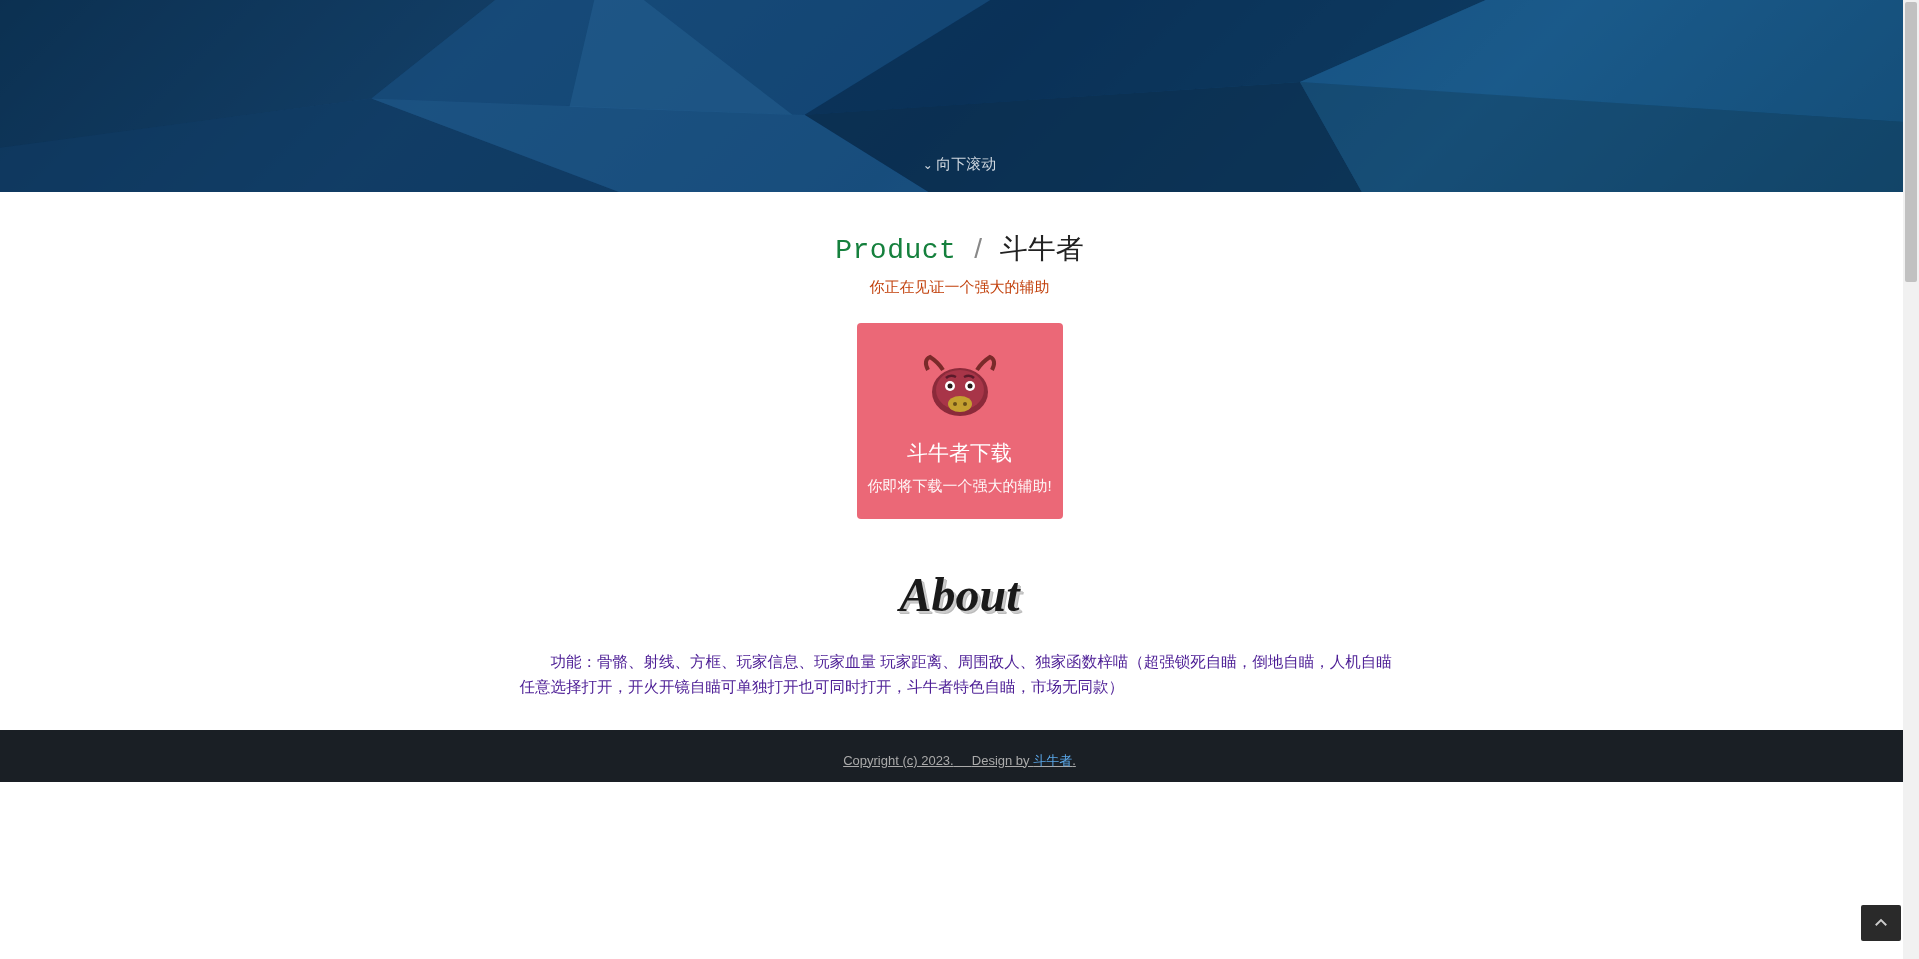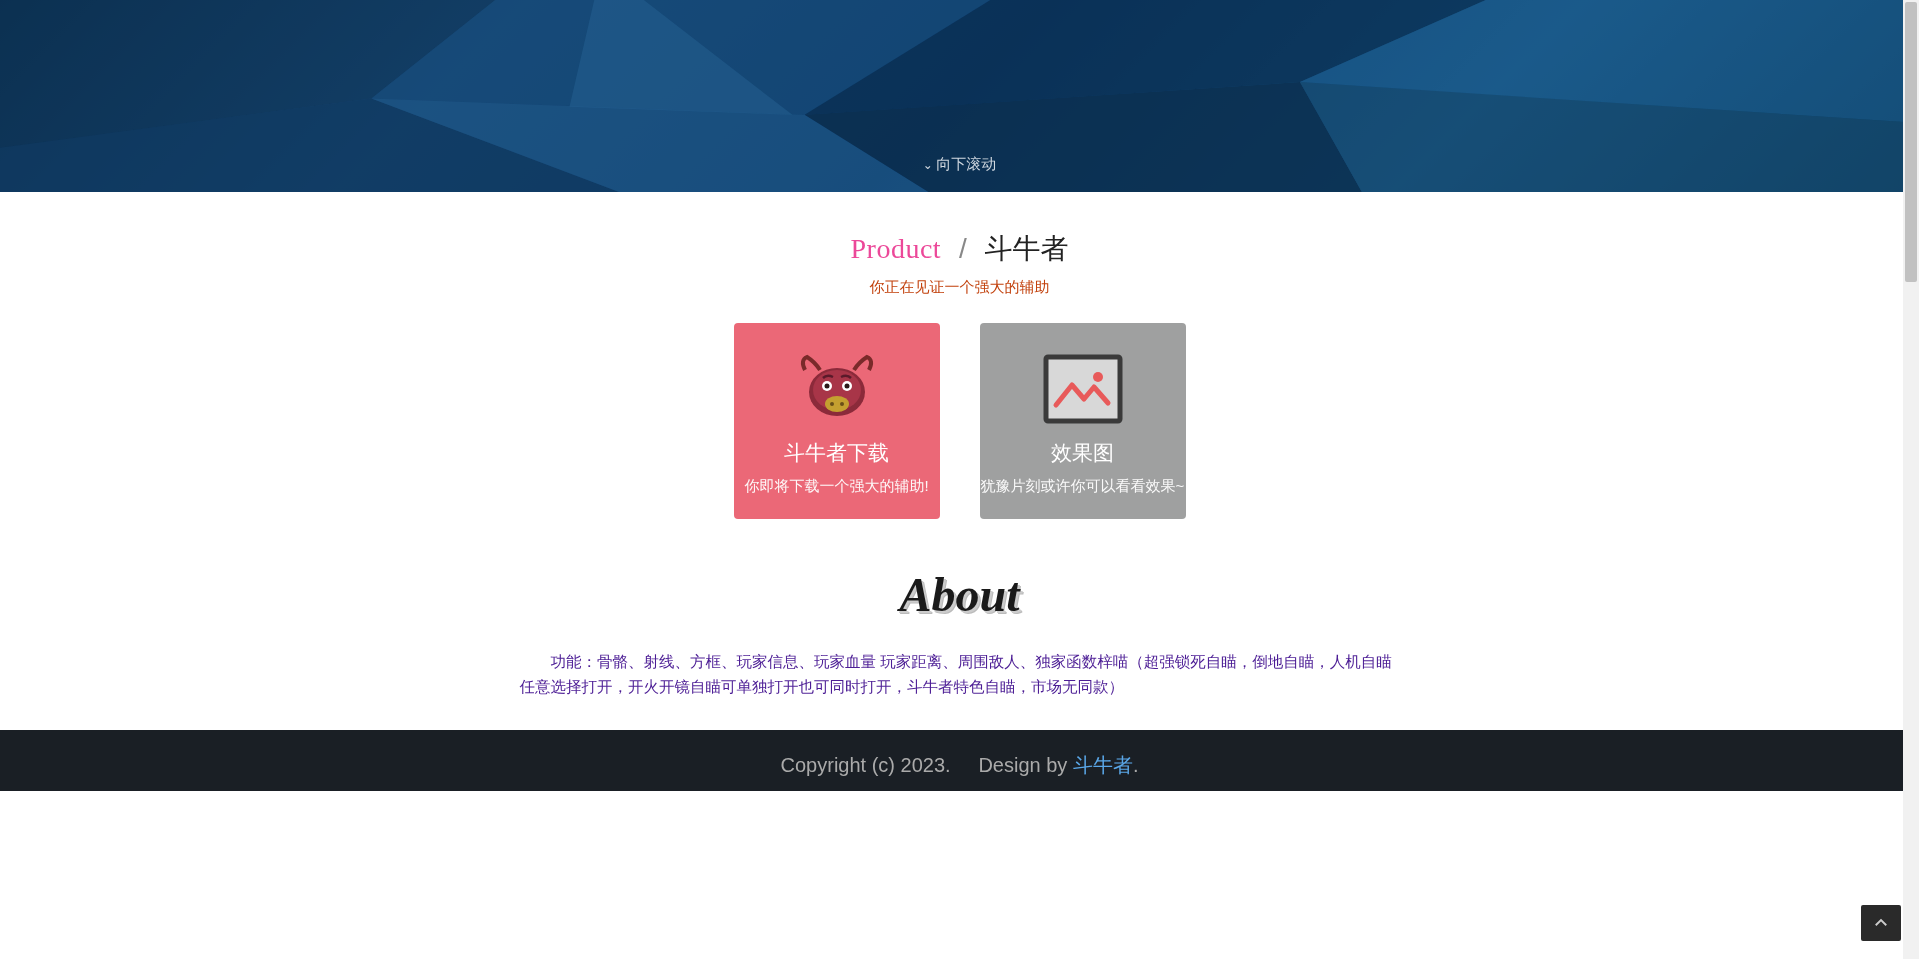--- a/index.html
+++ b/index.html
@@ -22,21 +22,21 @@
   cursor: pointer;
 }
 .scroll-hint::before { content: "⌄ "; font-size: 12px; }
 
 .section-title {
   text-align: center;
   margin-top: 38px;
   font-size: 28px;
   font-weight: 400;
 }
-.section-title .en { color: #ec4899; font-family: Liberation Serif, serif; letter-spacing: 0.5px; }
+.section-title .en { color: #15803d; font-family: Liberation Mono, monospace; letter-spacing: 0.5px; }
 .section-title .sep { color: #888; margin: 0 10px; }
 .section-title .cn { color: #222; font-weight: 500; }
 .subtitle { text-align: center; color: #c2410c; font-size: 15px; margin-top: 10px; }
 
 .cards {
   display: flex;
   justify-content: center;
   gap: 40px;
   margin-top: 26px;
 }
@@ -77,21 +77,22 @@
   line-height: 1.6;
   text-indent: 2em;
   margin-bottom: 10px;
 }
 
 .footer {
   background: #1a1f25;
   color: #aaa;
   text-align: center;
   padding: 22px 0 12px;
-  font-size: 20px;
+  font-size: 13px;
+  text-decoration: underline;
 }
 .footer .link { color: #5aa7e8; }
 
 .back-top {
   position: fixed;
   right: 18px;
   bottom: 18px;
   width: 40px;
   height: 36px;
   background: #2a2a2a;
@@ -157,31 +158,20 @@
         <circle cx="37" cy="52" r="2" fill="#6a5018"></circle>
           <circle cx="47" cy="52" r="2" fill="#6a5018"></circle>
         <path d="M28,26 Q32,22 38,25 M46,25 Q52,22 56,26" stroke="#5a1a2a" stroke-width="2.5" fill="none"></path>
       </svg>
     </div>
     <h3>斗牛者下载</h3>
     <p>你即将下载一个强大的辅助!</p>
   </div>
 
 
-  <div class="card card-gray">
-    <div class="icon-wrap">
-      <svg width="82" height="72" viewBox="0 0 82 72">
-        <rect x="4" y="4" width="74" height="64" rx="2" fill="#d8d8d8" stroke="#3a3a3a" stroke-width="5"></rect>
-        <circle cx="56" cy="24" r="5" fill="#e85a5a"></circle>
-        <polyline points="14,52 30,32 42,46 52,34 66,50" fill="none" stroke="#e85a5a" stroke-width="5" stroke-linejoin="round" stroke-linecap="round"></polyline>
-      </svg>
-    </div>
-    <h3>效果图</h3>
-    <p>犹豫片刻或许你可以看看效果~</p>
-  </div>
 </div>
 
 <div class="about">
   <h2>About</h2>
   <p>功能：骨骼、射线、方框、玩家信息、玩家血量 玩家距离、周围敌人、独家函数梓喵（超强锁死自瞄，倒地自瞄，人机自瞄任意选择打开，开火开镜自瞄可单独打开也可同时打开，斗牛者特色自瞄，市场无同款）</p>
 </div>
 
 <div class="footer">
   <span>Copyright (c) 2023.</span>
   &nbsp;&nbsp;&nbsp;

